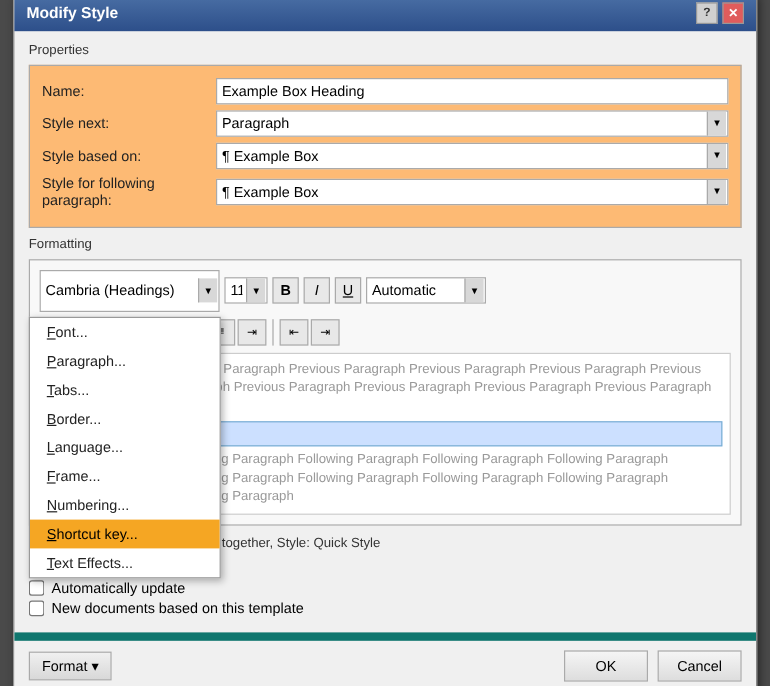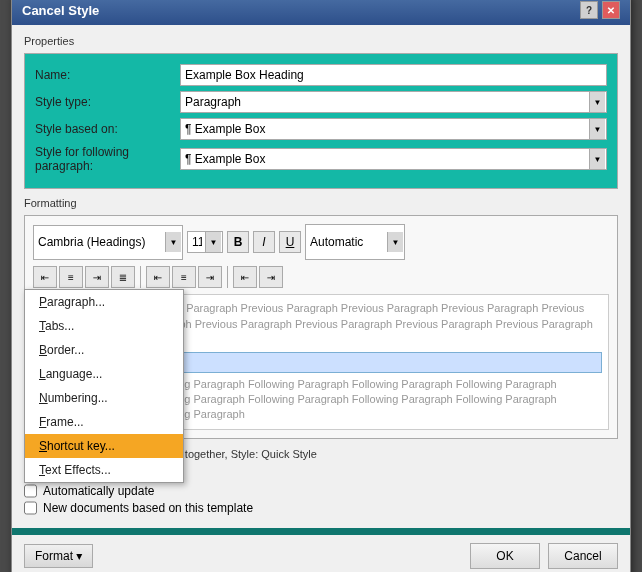--- a/index.html
+++ b/index.html
@@ -65,21 +65,21 @@
       font-size: 11px;
       color: #333;
       margin-bottom: 6px;
       font-weight: normal;
     }
 
     .properties-section {
       border: 1px solid #aaa;
       padding: 10px;
       margin-bottom: 8px;
-      background: #14b8a6;
+      background: #fdba74;
     }
 
     .prop-row {
       display: flex;
       align-items: center;
       margin-bottom: 5px;
     }
 
     .prop-label {
       width: 145px;
@@ -193,21 +193,21 @@
     .fmt-btn.underline { text-decoration: underline; }
 
     .color-select-wrapper {
       position: relative;
       display: flex;
       align-items: center;
       flex: 0 0 auto;
     }
 
     .color-select {
-      height: 36px;
+      height: 22px;
       border: 1px solid #aaa;
       background: white;
       padding: 2px 20px 2px 4px;
       font-size: 12px;
       font-family: inherit;
       appearance: none;
       -webkit-appearance: none;
       width: 100px;
     }
 
@@ -357,37 +357,37 @@
 
     .dialog-content {
       position: relative;
     }
   </style>
 </head>
 <body>
 
 <div class="dialog">
   <div class="title-bar">
-    <span>Cancel Style</span>
+    <span>Modify Style</span>
     <div class="title-bar-buttons">
       <div class="title-btn">?</div>
       <div class="title-btn close">✕</div>
     </div>
   </div>
 
   <div class="dialog-body dialog-content">
 
     <div class="section-label">Properties</div>
     <div class="properties-section">
       <div class="prop-row">
         <span class="prop-label">Name:</span>
         <input class="prop-input" type="text" value="Example Box Heading" style="">
       </div>
       <div class="prop-row">
-        <span class="prop-label">Style type:</span>
+        <span class="prop-label">Style next:</span>
         <div class="select-wrapper">
           <select>
             <option>Paragraph</option>
           </select>
           <div class="select-arrow">▼</div>
         </div>
       </div>
       <div class="prop-row">
         <span class="prop-label">Style based on:</span>
         <div class="select-wrapper">
@@ -463,26 +463,27 @@
     <div class="checkbox-row">
       <input type="checkbox" style="">
       <span>Automatically update</span>
     </div>
     <div class="checkbox-row">
       <input type="checkbox" style="">
       <span>New documents based on this template</span>
     </div>
 
     <div class="dropdown-menu">
+      <div class="menu-item"><span class="underline-char">F</span>ont...</div>
       <div class="menu-item"><span class="underline-char">P</span>aragraph...</div>
       <div class="menu-item"><span class="underline-char">T</span>abs...</div>
       <div class="menu-item"><span class="underline-char">B</span>order...</div>
       <div class="menu-item"><span class="underline-char">L</span>anguage...</div>
+      <div class="menu-item"><span class="underline-char">F</span>rame...</div>
       <div class="menu-item"><span class="underline-char">N</span>umbering...</div>
-      <div class="menu-item"><span class="underline-char">F</span>rame...</div>
       <div class="menu-item active"><span class="underline-char">S</span>hortcut key...</div>
       <div class="menu-item"><span class="underline-char">T</span>ext Effects...</div>
     </div>
 
   </div>
 
   <div class="bottom-bar">
     <button class="format-dropdown-btn">
       <span>Format ▾</span>
     </button>

